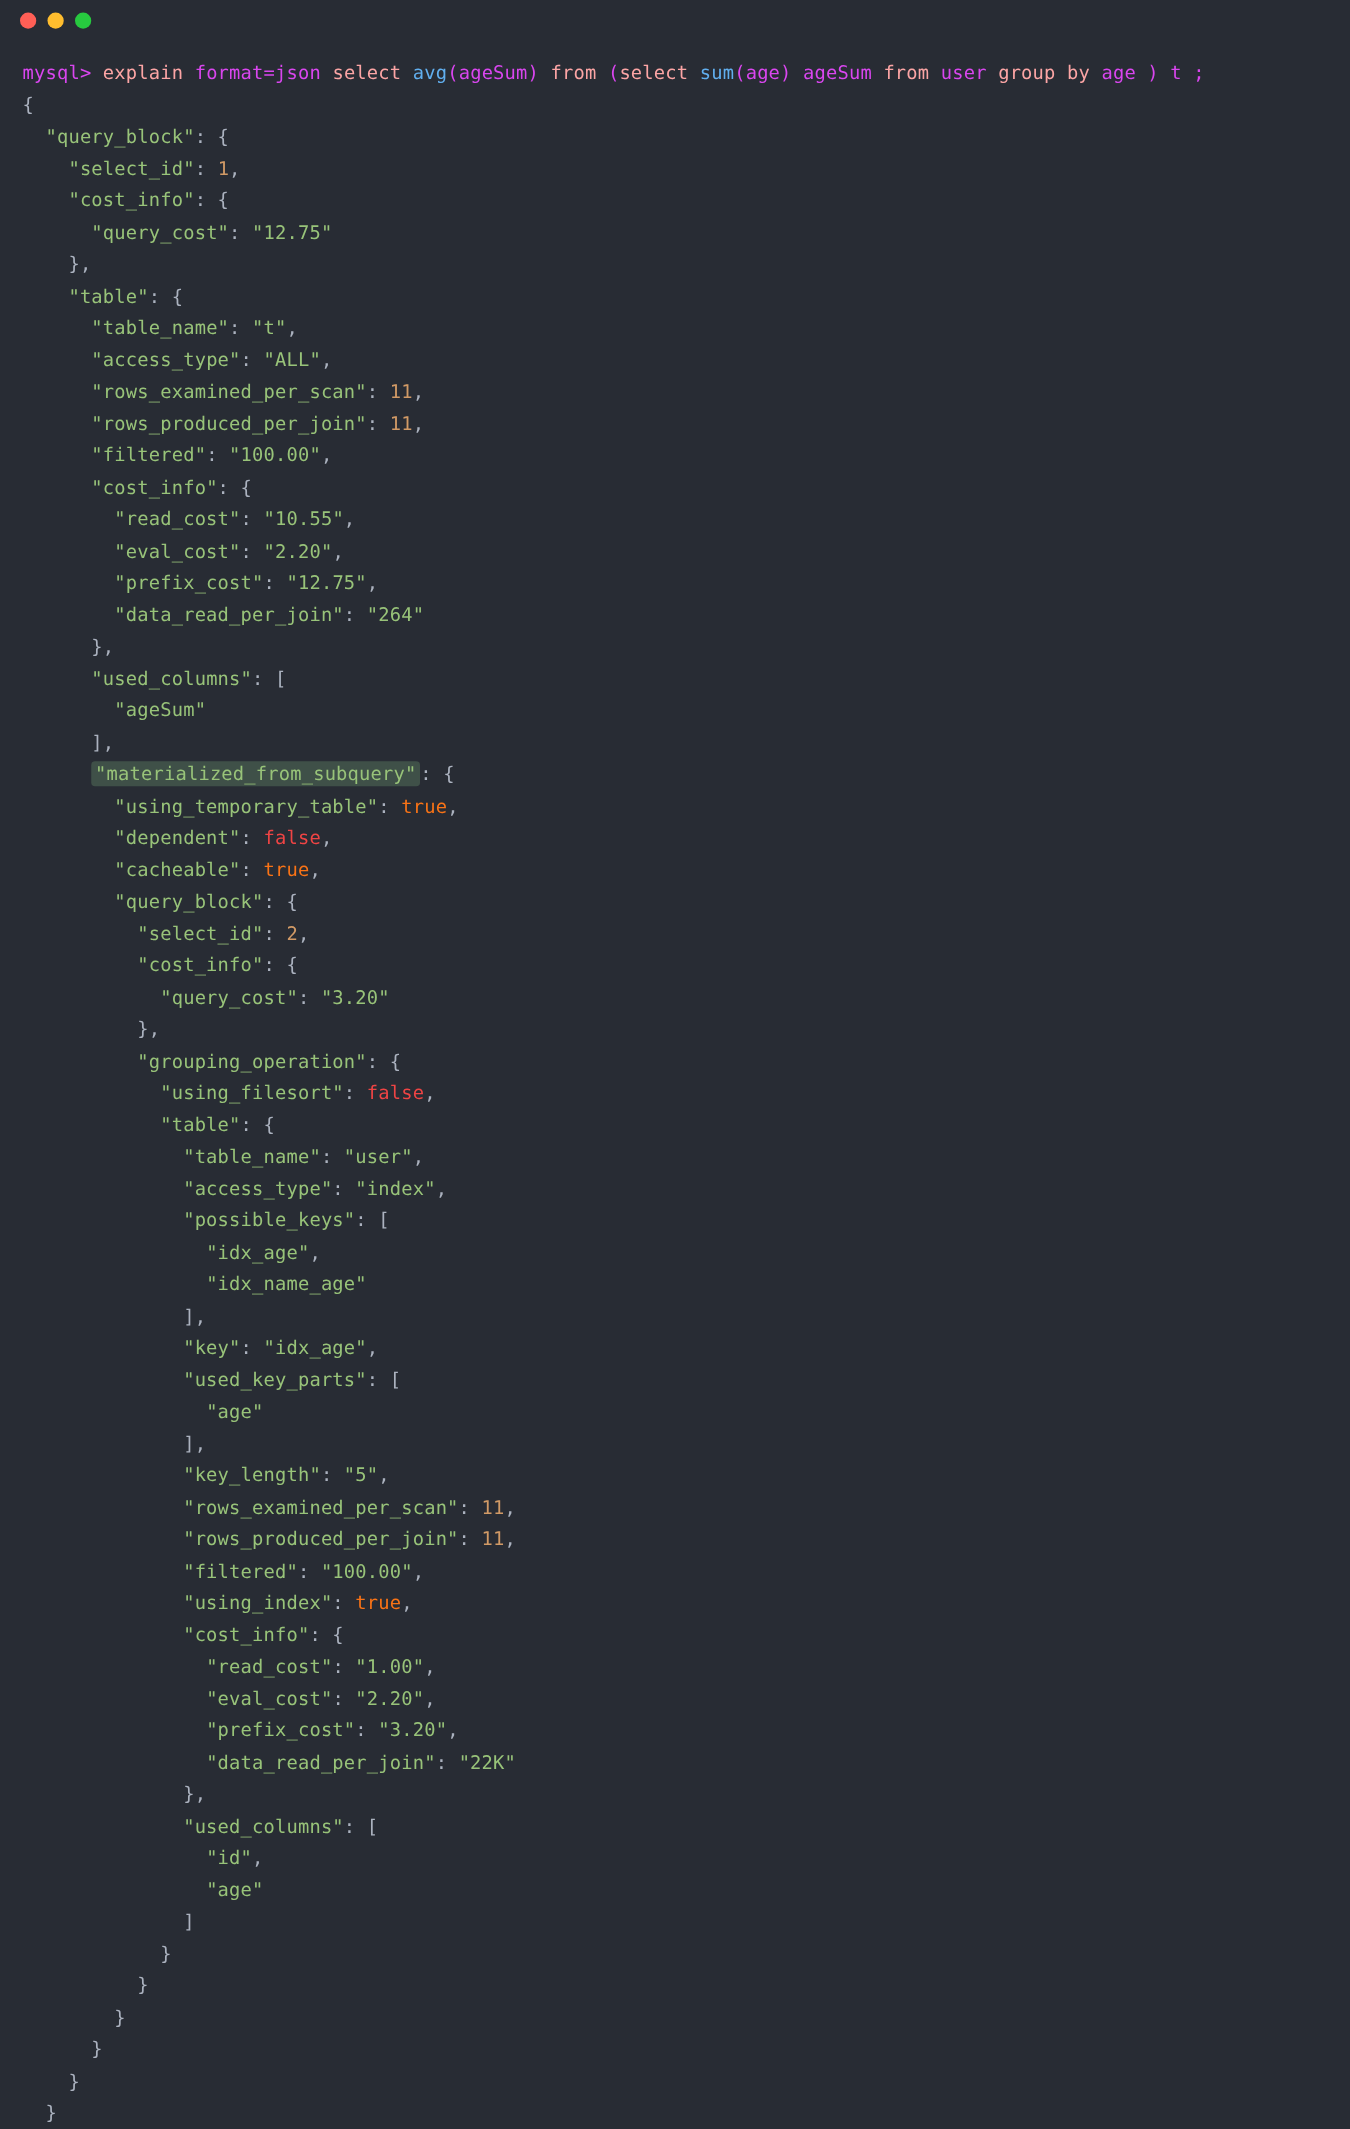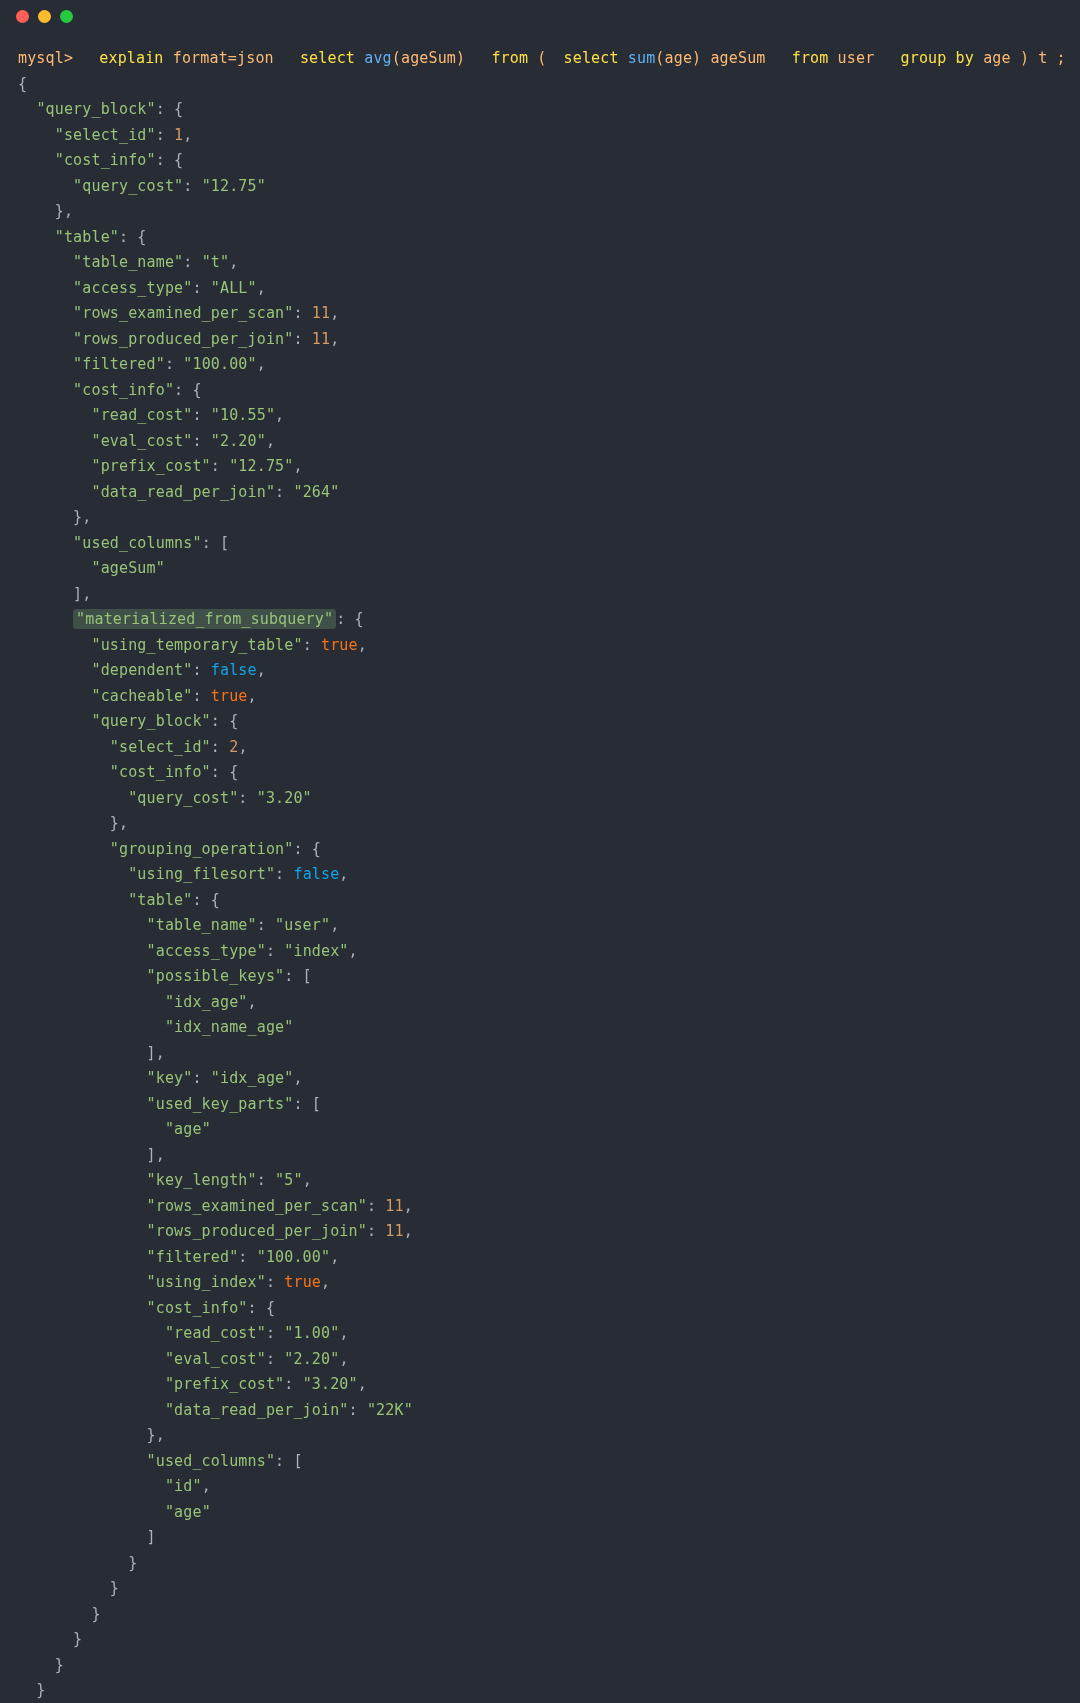--- a/index.html
+++ b/index.html
@@ -22,28 +22,28 @@
   .dot { width: 13px; height: 13px; border-radius: 50%; }
   .dot.red { background: #ff5f56; }
   .dot.yellow { background: #ffbd2e; }
   .dot.green { background: #27c93f; }
   pre.code {
     padding: 14px 18px 0 18px;
     line-height: 1.7;
     white-space: pre;
     letter-spacing: 0.15px;
   }
-  .pl { color: #fdba74; }
-  .kw { color: #fde047; margin-left: 17px; }
+  .pl { color: #d946ef; }
+  .kw { color: #fca5a5; }
   .bl { color: #61afef; text-align: right; }
   .str { color: #98c379; }
   .key { color: #98c379; }
   .num { color: #d19a66; }
   .tru { color: #f97316; }
-  .fal { color: #0ea5e9; margin-top: 28px; }
+  .fal { color: #ef4444; margin-top: 28px; }
   .hl { background: #3f5048; padding: 1px 3px; border-radius: 3px; }
 </style>
 </head>
 <body>
 
 <div class="titlebar">
   <div class="dot red"></div>
   <div class="dot yellow"></div>
   <div class="dot green"></div>
 </div>

